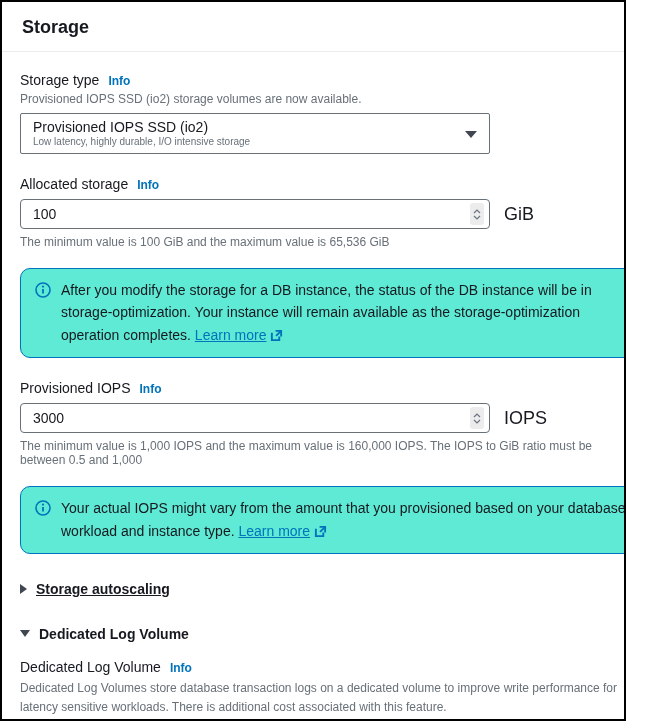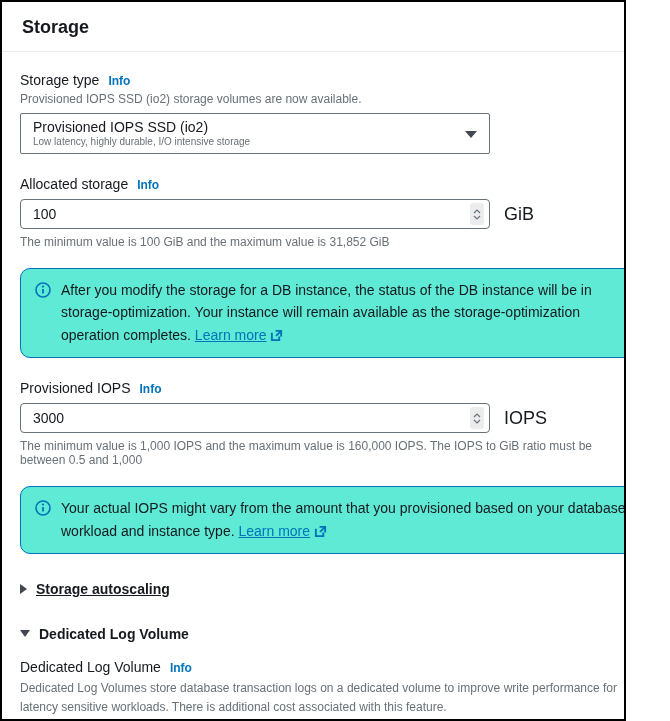--- a/index.html
+++ b/index.html
@@ -141,21 +141,21 @@
             <svg width="8" height="5" viewBox="0 0 8 5">
                 <path d="M1 4 L4 1 L7 4" fill="none" stroke="#6b7280" stroke-width="1.2"></path>
               </svg>
             <svg width="8" height="5" viewBox="0 0 8 5">
                 <path d="M1 1 L4 4 L7 1" fill="none" stroke="#6b7280" stroke-width="1.2"></path>
               </svg>
           </span>
         </div>
         <span class="unit">GiB</span>
       </div>
-      <div class="helper">The minimum value is 100 GiB and the maximum value is 31,852 GiB</div>
+      <div class="helper">The minimum value is 100 GiB and the maximum value is 65,536 GiB</div>
     </div>
 
     <div class="alert">
       <span class="alert-icon">
         <svg width="16" height="16" viewBox="0 0 16 16">
           <circle cx="8" cy="8" r="7" fill="none" stroke="#0073bb" stroke-width="1.6"></circle>
           <line x1="8" y1="7" x2="8" y2="11.4" stroke="#0073bb" stroke-width="1.8"></line>
           <circle cx="8" cy="4.6" r="1.1" fill="#0073bb"></circle>
         </svg>
       </span>

